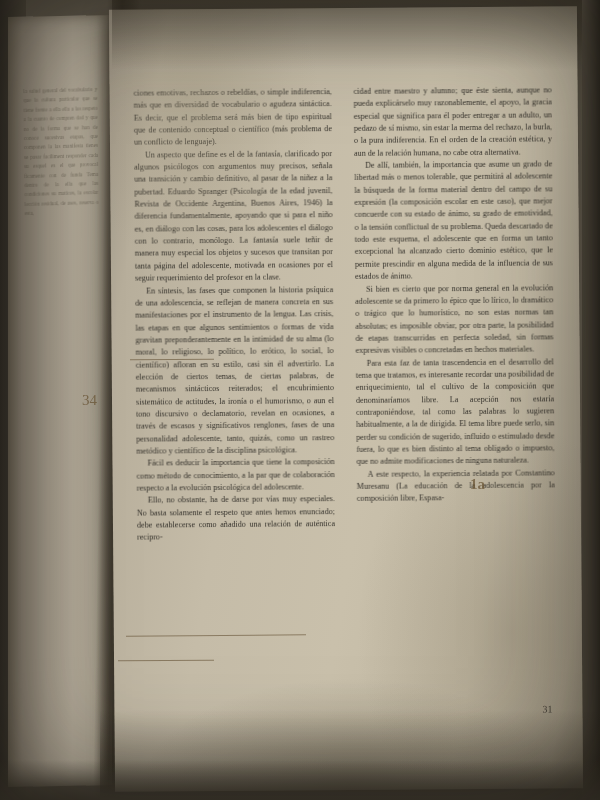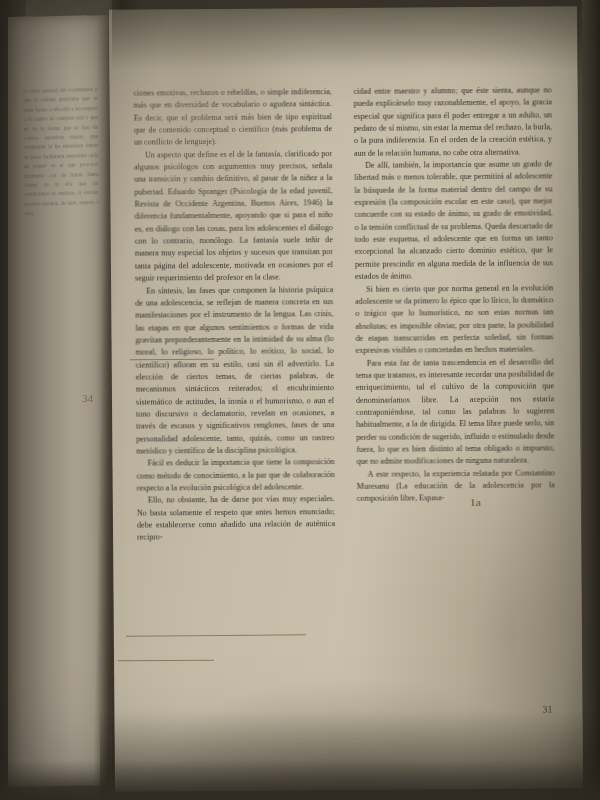--- a/index.html
+++ b/index.html
@@ -131,21 +131,21 @@
     right: 30px; bottom: 74px;
     font-size: 10px;
     color: #3a3630;
     font-family: "Liberation Serif", serif;
   }
 
   
   .pencil {
     position: absolute;
     color: #6b5636;
-    font-size: 11px;
+    font-size: 15px;
     opacity: .75;
     font-family: "Liberation Serif", serif;
   }
   .underline-mark {
     position: absolute;
     height: 1px;
     background: rgba(90,70,40,0.55);
     transform: rotate(-0.4deg);
   }
 
@@ -201,21 +201,21 @@
         <p>Para esta faz de tanta trascendencia en el desarrollo del tema que tratamos, es interesante recordar una posibilidad de enriquecimiento, tal el cultivo de la composición que denominaríamos libre. La acepción nos estaría contraponiéndose, tal como las palabras lo sugieren habitualmente, a la de dirigida. El tema libre puede serlo, sin perder su condición de sugerido, influido o estimulado desde fuera, lo que es bien distinto al tema obligado o impuesto, que no admite modificaciones de ninguna naturaleza.</p>
         <p>A este respecto, la experiencia relatada por Constantino Muresanu (La educación de la adolescencia por la composición libre, Espasa-</p>
       </div>
 
     </div>
 
     <div class="folio">31</div>
   </div>
 
   <div class="pencil" style="left:82px; top:392px;">34</div>
-  <div class="pencil" style="left:470px; top:496px;font-weight:bold;">1a</div>
+  <div class="pencil" style="left:470px; top:476px;font-weight:bold;">1a</div>
 
   <div class="underline-mark" style="left:130px; top:359px; width:84px;"></div>
   <div class="underline-mark" style="left:126px; top:635px; width:180px;"></div>
   <div class="underline-mark" style="left:118px; top:660px; width:96px;"></div>
 
   <div class="top-shadow"></div>
   <div class="bottom-shadow"></div>
   <div class="desk-bottom"></div>
   <div class="vignette"></div>
 </div>

